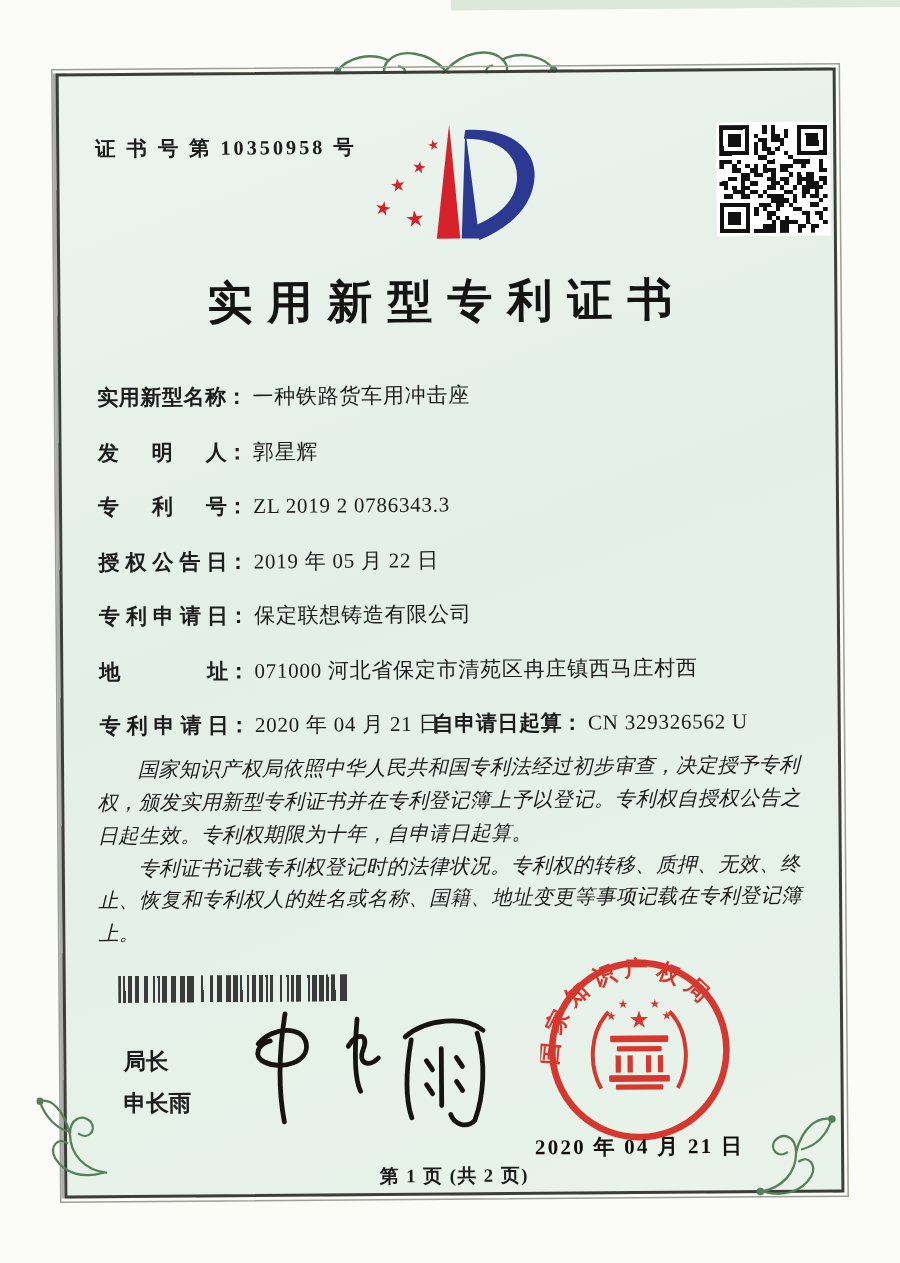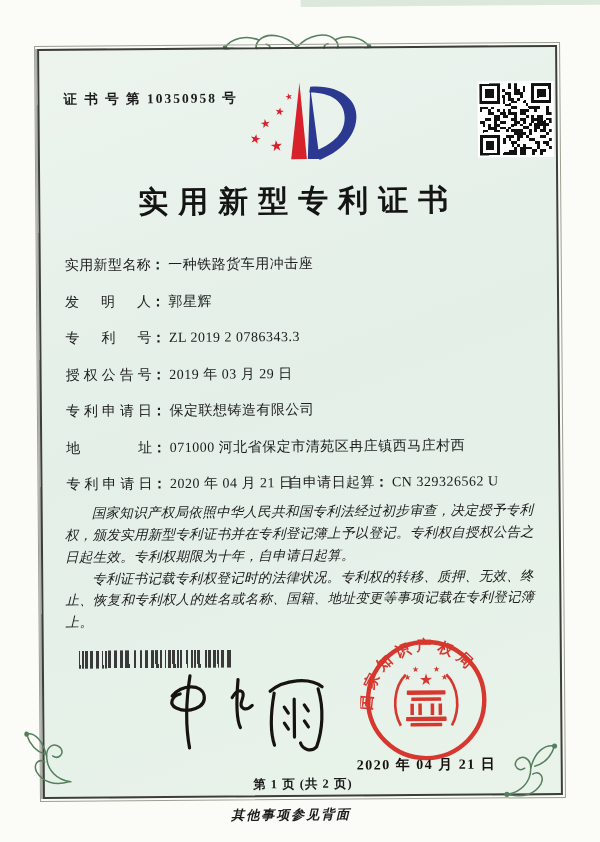--- a/index.html
+++ b/index.html
@@ -21,21 +21,21 @@
   }
   .cert-no{position:absolute;left:24px;top:40px;font-size:13.5px;letter-spacing:2px;font-weight:600;}
   .logo{position:absolute;left:198px;top:28px;width:130px;height:88px;}
   .qr{position:absolute;left:438px;top:34px;width:72px;height:72px;background:#fff;padding:2px;}
   .title{
     position:absolute;left:0;right:0;top:132px;text-align:center;
     font-size:30px;font-weight:bold;letter-spacing:10px;color:#141414;
   }
   .fields{position:absolute;left:24px;top:206px;right:18px;}
   .f-row{position:relative;height:36.5px;font-size:14px;}
-  .f-label{display:inline-block;width:86px;text-align:justify;text-align-last:justify;font-weight:400;vertical-align:top;}
+  .f-label{display:inline-block;width:86px;text-align:justify;text-align-last:justify;font-weight:700;vertical-align:top;}
   .f-colon{font-weight:600;}
   .f-value{font-weight:500;letter-spacing:.5px;}
   .f-pair2{position:absolute;left:222px;top:0;}
   .body-text{
     position:absolute;left:22px;right:20px;top:452px;
     font-size:13.5px;line-height:1.62;font-style:italic;letter-spacing:.3px;
   }
   .body-text p{margin:0;text-indent:2em;}
   .barcode{position:absolute;left:35px;top:600px;width:155px;height:18px;}
   .director{position:absolute;left:38px;top:644px;font-size:15px;font-weight:600;line-height:1.85;font-family:"Liberation Sans","DejaVu Sans",sans-serif;}
@@ -301,22 +301,22 @@
       </div>
       <div class="f-row">
         <span class="f-label">发明人</span><span class="f-colon">：</span>
         <span class="f-value">郭星辉</span>
       </div>
       <div class="f-row">
         <span class="f-label">专利号</span><span class="f-colon">：</span>
         <span class="f-value">ZL 2019 2 0786343.3</span>
       </div>
       <div class="f-row">
-        <span class="f-label">授权公告号</span><span class="f-colon">：</span>
-        <span class="f-value">2019 年 03 月 29 日</span>
+        <span class="f-label">授权公告日</span><span class="f-colon">：</span>
+        <span class="f-value">2019 年 05 月 22 日</span>
       </div>
       <div class="f-row">
         <span class="f-label">专利申请日</span><span class="f-colon">：</span>
         <span class="f-value">保定联想铸造有限公司</span>
       </div>
       <div class="f-row">
         <span class="f-label">地址</span><span class="f-colon">：</span>
         <span class="f-value">071000 河北省保定市清苑区冉庄镇西马庄村西</span>
       </div>
       <div class="f-row">
@@ -364,20 +364,24 @@
           <rect x="118.59999999999992" y="0" width="3" height="18" fill="#3a3a3a"></rect>
           <rect x="126.19999999999992" y="0" width="1.6" height="18" fill="#3a3a3a"></rect>
           <rect x="129.39999999999992" y="0" width="3" height="18" fill="#3a3a3a"></rect>
           <rect x="133.99999999999991" y="0" width="3" height="18" fill="#3a3a3a"></rect>
           <rect x="138.5999999999999" y="0" width="1.6" height="18" fill="#3a3a3a"></rect>
           <rect x="141.7999999999999" y="0" width="3" height="18" fill="#3a3a3a"></rect>
           <rect x="147.7999999999999" y="0" width="4.6" height="18" fill="#3a3a3a"></rect>
         </svg>
     </div>
 
+    <div class="director">
+      <div>局长</div>
+      <div>申长雨</div>
+    </div>
 
     <div class="signature">
       <svg viewBox="0 0 180 100">
         <g stroke="#17140f" stroke-width="3.2" fill="none" stroke-linecap="round" stroke-linejoin="round">
           <path d="M38,14 C34,38 33,64 37,86"></path>
           <path d="M20,34 C30,22 50,22 52,34 C54,46 36,52 24,46 C16,42 20,34 28,32"></path>
           <path d="M80,36 C86,26 94,28 90,38 C86,48 94,50 100,44"></path>
           <path d="M86,18 C84,40 84,58 88,66"></path>
           <path d="M118,30 C132,18 158,16 170,26"></path>
           <path d="M122,32 C118,54 118,72 122,84"></path>
@@ -439,14 +443,13 @@
     <svg viewBox="0 0 52 72">
       <g stroke="#567f5e" stroke-width="1.5" fill="none" stroke-linecap="round">
         <path d="M46,56 C32,54 22,44 22,30 C22,20 30,16 36,22 C40,28 34,34 28,30"></path>
         <path d="M22,30 C18,14 10,6 2,8 C6,20 14,26 20,28"></path>
         <path d="M44,56 C30,60 18,56 12,46 C8,38 14,32 20,36"></path>
         <circle cx="2" cy="8" r="1.8" fill="#567f5e"></circle>
       </g>
     </svg>
   </div>
 
-  <div class="back-note">其他事项参见背面</div>
 </div>
 
 </body></html>

